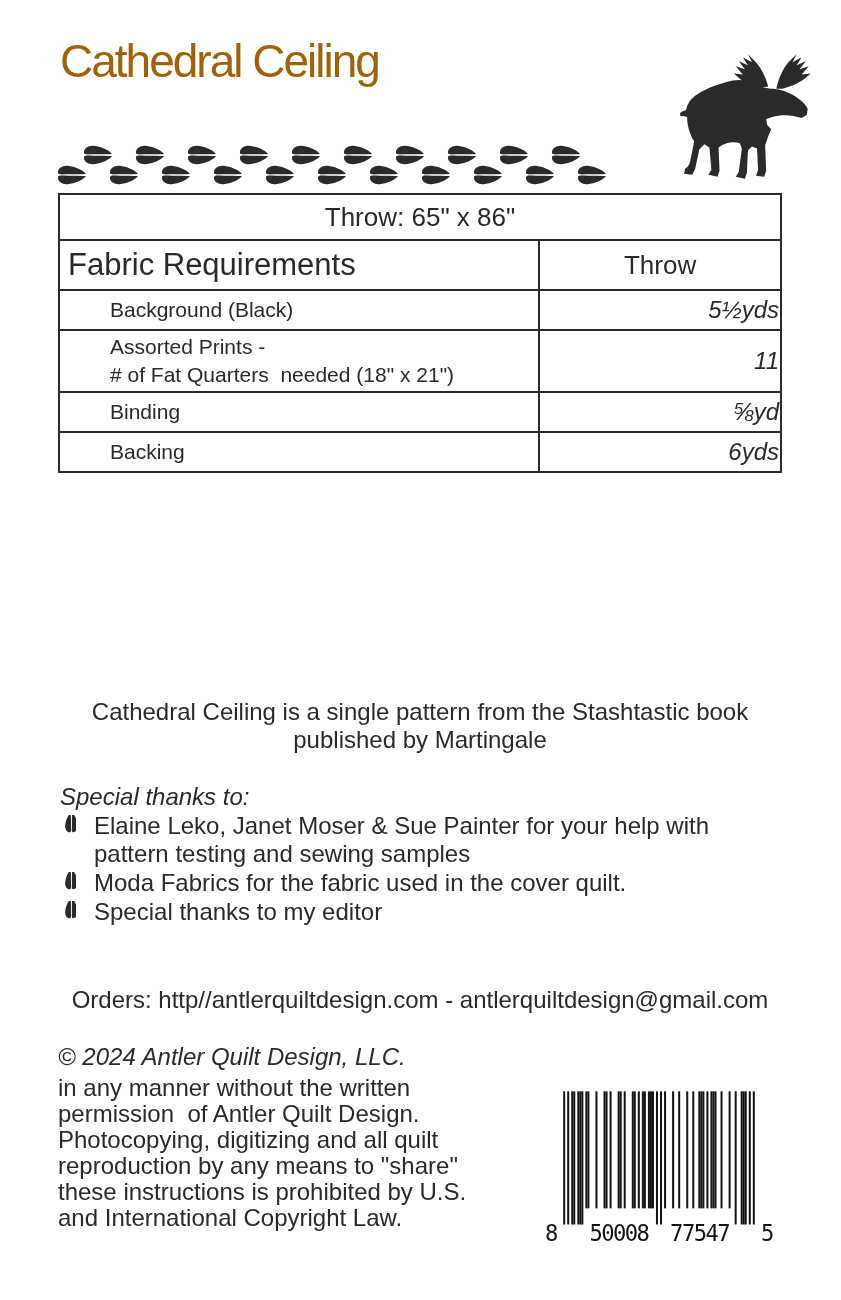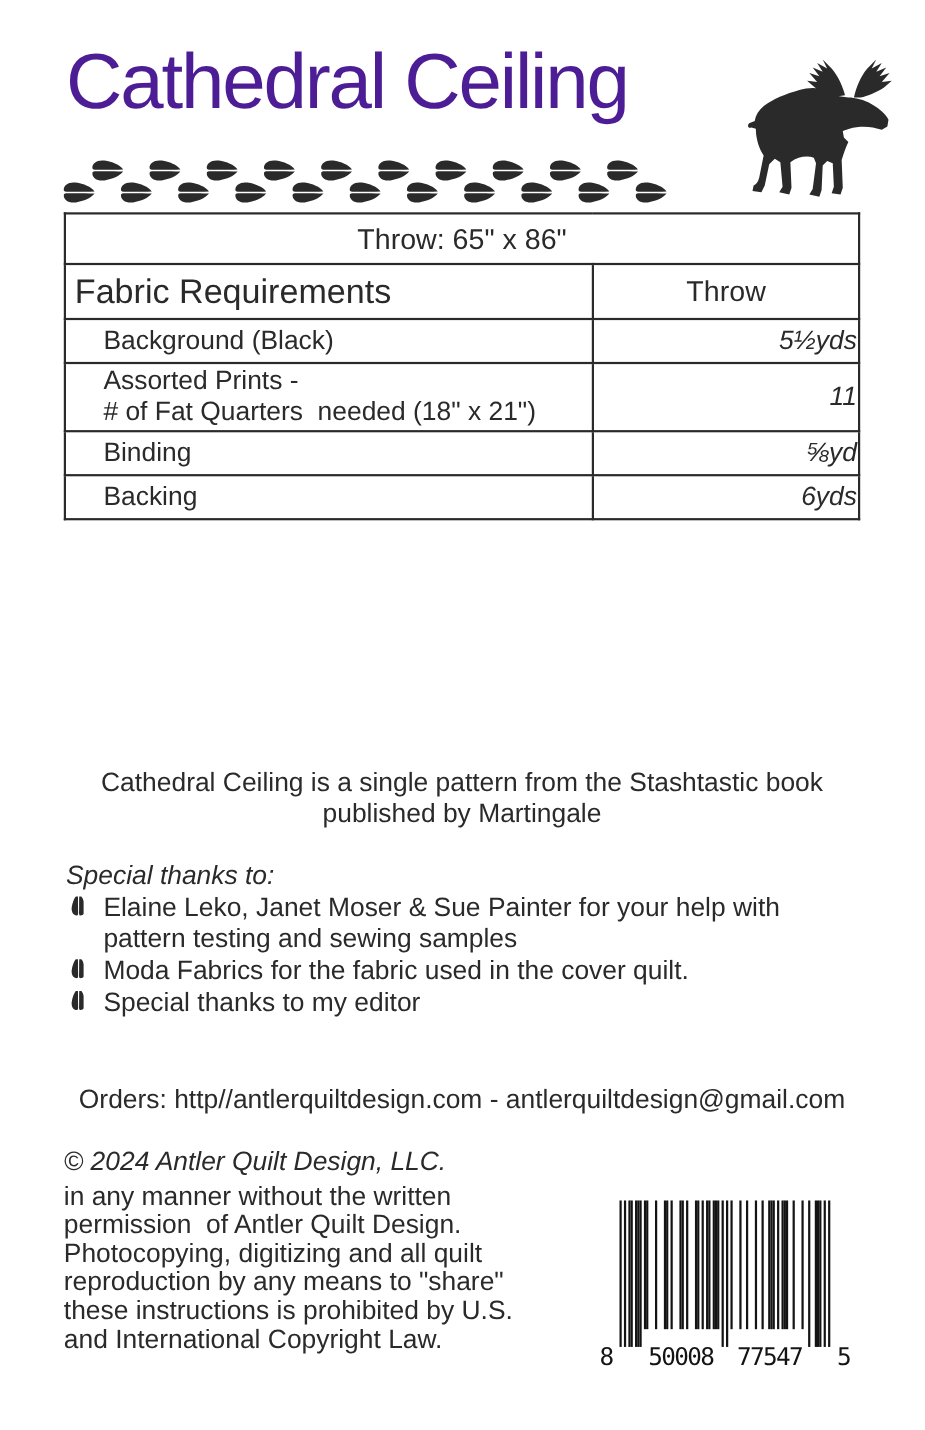--- a/index.html
+++ b/index.html
@@ -1,30 +1,30 @@
 <!DOCTYPE html>
 <html><head>
 <meta charset="utf-8">
 <style>
   html,body{margin:0;padding:0;background:#e8e8e8;}
   .page{position:relative;width:841px;height:1300px;background:#ffffff;
         font-family:"Liberation Sans",sans-serif;color:#2b2a2a;overflow:hidden;}
   
-  .title{position:absolute;top:34px;left:60px;font-size:71px;font-weight:400;
-         letter-spacing:-2px;color:#4c1d95;white-space:nowrap;}
+  .title{position:absolute;top:34px;left:60px;font-size:46px;font-weight:400;
+         letter-spacing:-2px;color:#a16207;white-space:nowrap;}
   .moose{position:absolute;top:50px;left:678px;width:152px;height:134px;}
   .tracks{position:absolute;top:138px;left:56px;width:572px;height:50px;}
   
   .req-table{position:absolute;top:193px;left:58px;width:724px;
              border-collapse:collapse;table-layout:fixed;}
   .req-table td{border:2px solid #2b2a2a;vertical-align:middle;}
   .banner-cell{height:42px;text-align:center;font-size:26px;}
   .head1{height:46px;font-size:31px;padding-left:8px;}
   .head2{height:46px;font-size:26px;text-align:center;}
-  .lab{font-size:24px;padding-left:34px;line-height:28px;}
+  .lab{font-size:21px;padding-left:50px;line-height:28px;}
   .val{font-size:24px;text-align:right;font-style:italic;}
   .r-short{height:36px;}
   .r-tall{height:58px;}
   .l2:empty{display:none;}
   .pre{white-space:pre-wrap;}
   
   .about{position:absolute;top:698px;left:50px;width:740px;text-align:center;
          font-size:24px;line-height:28px;}
   .thanks-head{position:absolute;top:783px;left:60px;font-size:24px;font-style:italic;}
   .thanks-list{position:absolute;top:812px;left:60px;width:690px;}

